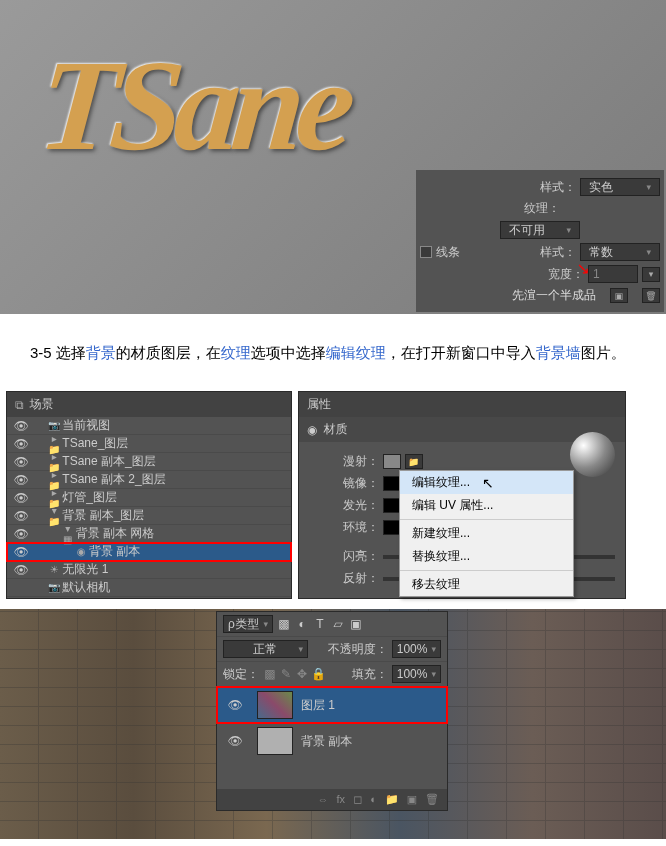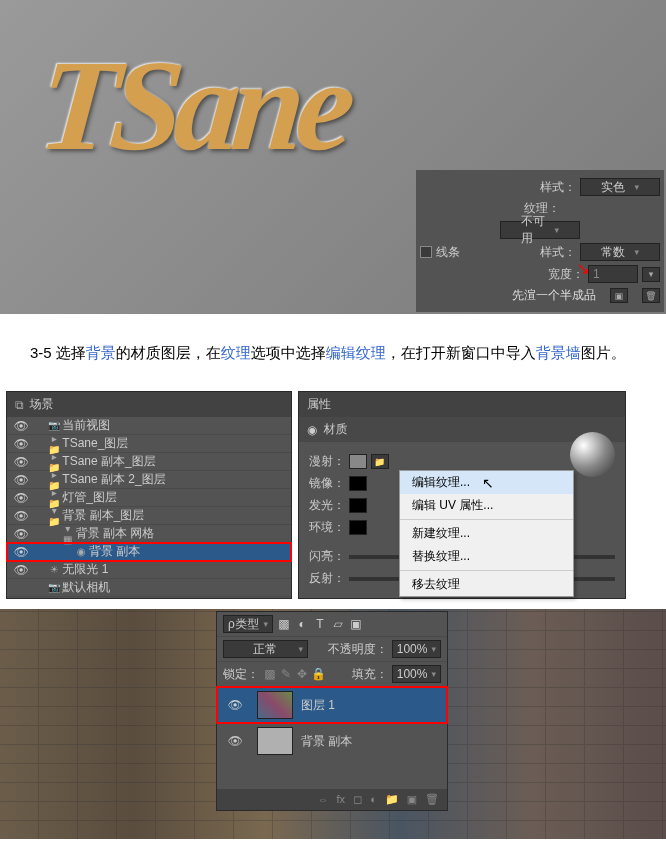--- a/index.html
+++ b/index.html
@@ -4,21 +4,21 @@
 <style>
 * { margin: 0; padding: 0; box-sizing: border-box; }
 body { font-family: "Microsoft YaHei", Arial, sans-serif; font-size: 12px; background: #fff; width: 666px; }
 
 
 .render-section { position: relative; width: 666px; height: 314px; background: linear-gradient(135deg, #9a9a9a 0%, #7a7a7a 100%); }
 .render-text { position: absolute; left: 40px; top: 30px; font-size: 130px; font-weight: bold; font-style: italic; font-family: Georgia, serif; color: #d4a050; text-shadow: 2px 2px 4px rgba(0,0,0,0.5), -1px -1px 2px #fff; transform: skewX(-5deg); letter-spacing: -8px; }
 .style-panel { position: absolute; right: 2px; top: 170px; width: 248px; background: #535353; color: #ccc; padding: 4px; }
 .style-row { display: flex; align-items: center; margin: 4px 0; gap: 4px; }
 .style-label { width: 40px; text-align: right; color: #ccc; }
-.style-select { background: #3a3a3a; color: #ccc; border: 1px solid #222; padding: 1px 20px; width: 80px; height: 18px; display: flex; align-items: center; justify-content: space-between; }
+.style-select { background: #3a3a3a; color: #ccc; border: 1px solid #222; padding: 1px 8px; width: 80px; height: 18px; display: flex; align-items: center; justify-content: space-between; }
 .style-select::after { content: "▾"; color: #888; font-size: 9px; }
 .style-input { background: #3a3a3a; border: 1px solid #222; color: #888; width: 50px; height: 18px; padding: 0 4px; display: flex; align-items: center; }
 .checkbox { width: 12px; height: 12px; border: 1px solid #888; background: #3a3a3a; }
 .red-arrow { color: red; font-size: 16px; position: absolute; }
 .red-box-panel { border: 2px solid red; }
 
 
 .instruction { padding: 25px 30px; line-height: 1.8; font-size: 15px; background: #fff; }
 .blue-text { color: #3366cc; }
 
@@ -31,21 +31,21 @@
 .layer-indent { display: inline-block; }
 .layer-icon { width: 12px; display: inline-block; text-align: center; color: #aaa; font-size: 10px; }
 .layer-name { padding-left: 2px; }
 .selected-row { background: #2b5a8a; }
 .red-outline { outline: 2px solid red; outline-offset: -1px; }
 
 
 .props-panel { width: 328px; background: #535353; border: 1px solid #2a2a2a; color: #ccc; position: relative; }
 .props-content { padding: 6px 10px; }
 .prop-row { display: flex; align-items: center; margin: 5px 0; gap: 4px; }
-.prop-label { width: 36px; text-align: right; color: #ccc; }
+.prop-label { width: 36px; text-align: right; color: #ccc; margin-left: 34px; }
 .swatch { width: 18px; height: 15px; border: 1px solid #222; }
 .black-sw { background: #000; }
 .gray-sw { background: #888; }
 .icon-btn { width: 18px; height: 15px; border: 1px solid #222; background: #3a3a3a; display: flex; align-items: center; justify-content: center; font-size: 9px; color: #aaa; }
 .context-menu { position: absolute; left: 100px; top: 78px; width: 175px; background: #f0f0f0; border: 1px solid #999; color: #000; box-shadow: 2px 2px 4px rgba(0,0,0,0.3); }
 .menu-item { padding: 3px 12px; }
 .menu-item.hover { background: #d4e6f8; }
 .menu-sep { height: 1px; background: #ccc; margin: 2px 0; }
 .cursor { position: absolute; font-size: 14px; color: #000; }
 .sphere { width: 45px; height: 45px; border-radius: 50%; background: radial-gradient(circle at 30% 30%, #fff, #888, #333); }

